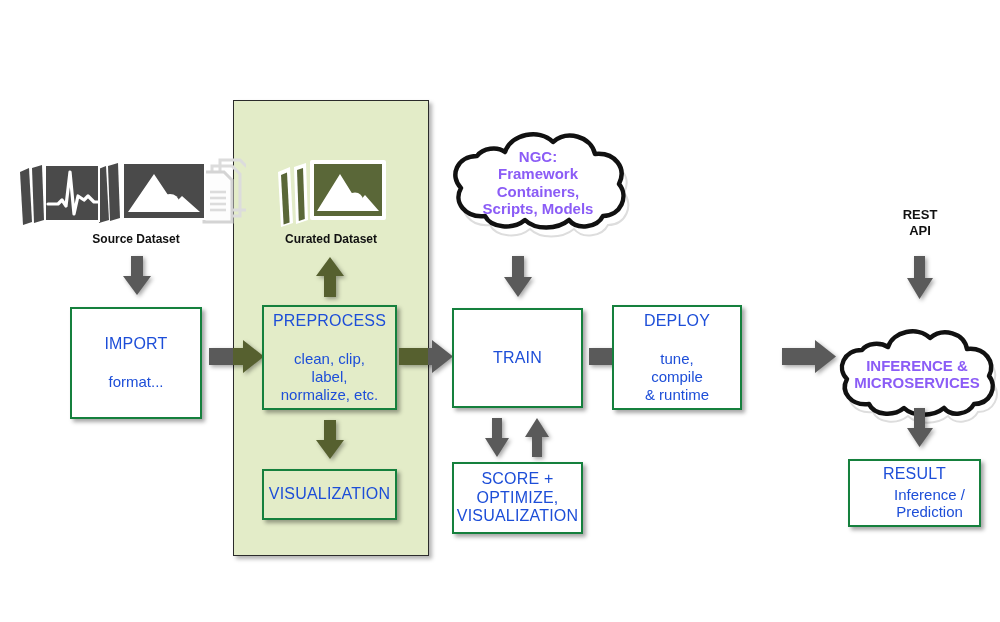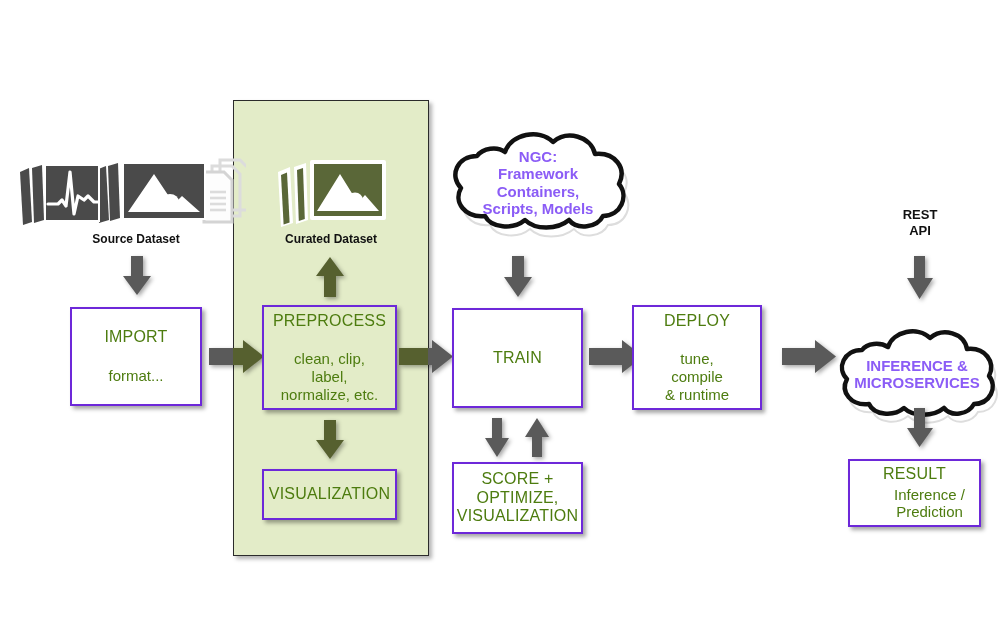--- a/index.html
+++ b/index.html
@@ -25,29 +25,29 @@
     width: 196px; height: 456px;
     background: #e3ecc8;
     border: 1.5px solid #2b2b2b;
     box-shadow: 3px 3px 4px rgba(0,0,0,0.30);
     box-sizing: border-box;
   }
 
   
   .box {
     box-sizing: border-box;
-    border: 2px solid #6d28d9;
+    border: 2px solid #15803d;
     background: #ffffff;
     box-shadow: 3px 3px 4px rgba(0,0,0,0.35);
     display: flex;
     flex-direction: column;
     align-items: center;
     justify-content: center;
     text-align: center;
-    color: #4d7c0f;
+    color: #1d4ed8;
   }
   .box.green {
     background: #e3ecc8;
   }
   .box-title {
     font-size: 16px;
     letter-spacing: 0.2px;
     line-height: 1.15;
   }
   .box-sub {
@@ -139,21 +139,21 @@
     </svg>
   </div>
   <div class="caption abs" style="left:50px; top:233px; width:172px;">Source Dataset</div>
 
   <div class="arrow" style="left:122px; top:256px;">
     <svg width="30" height="40" viewBox="0 0 30 40">
       <polygon points="9,0 21,0 21,20 29,20 15,39 1,20 9,20" fill="#5a5a5a"></polygon>
     </svg>
   </div>
 
-  <div class="box abs" style="left:70px; top:307px; width:132px; height:99px;">
+  <div class="box abs" style="left:70px; top:307px; width:132px; height:112px;">
     <div class="box-title">IMPORT</div>
     <div class="box-sub">format...</div>
   </div>
 
   <div class="arrow" style="left:209px; top:339px;">
     <svg width="56" height="35" viewBox="0 0 56 35">
       <defs>
         <clipPath id="clipLeftA">
             <rect x="0" y="0" width="24" height="35"></rect>
           </clipPath>
@@ -266,21 +266,21 @@
 OPTIMIZE,
 VISUALIZATION</div>
   </div>
 
   <div class="arrow" style="left:589px; top:339px;">
     <svg width="55" height="35" viewBox="0 0 55 35">
       <polygon points="0,9 33,9 33,1 54,17.5 33,34 33,26 0,26" fill="#5a5a5a"></polygon>
     </svg>
   </div>
 
-  <div class="box abs" style="left:632px; top:305px; width:130px; height:105px;">
+  <div class="box abs" style="left:612px; top:305px; width:130px; height:105px;">
     <div class="box-title">DEPLOY</div>
     <div class="box-sub" style="white-space:pre-line;">tune,
 compile
 &amp; runtime</div>
   </div>
 
   <div class="arrow" style="left:782px; top:339px;">
     <svg width="55" height="35" viewBox="0 0 55 35">
       <polygon points="0,9 33,9 33,1 54,17.5 33,34 33,26 0,26" fill="#5a5a5a"></polygon>
     </svg>

